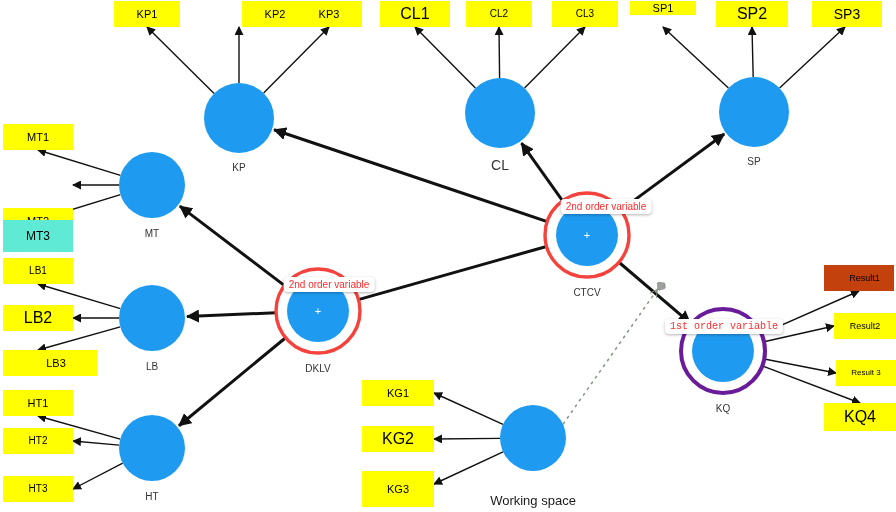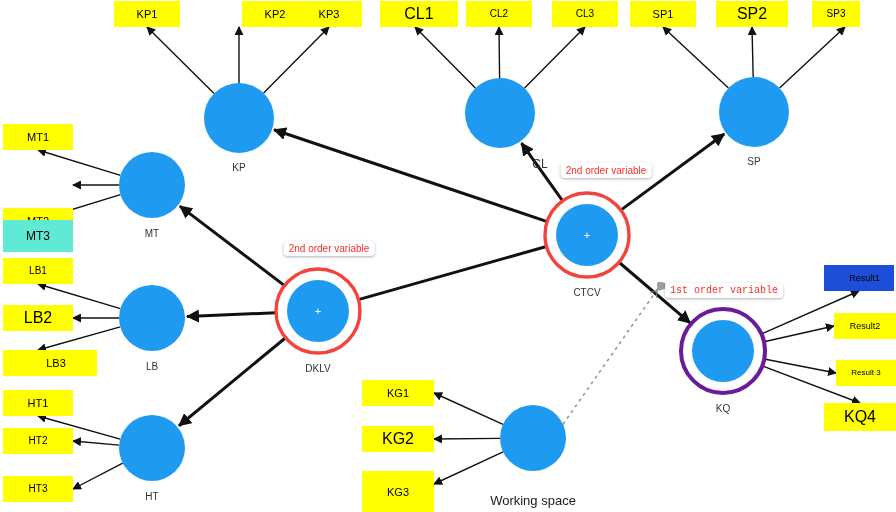--- a/index.html
+++ b/index.html
@@ -31,20 +31,21 @@
   .annot{
     position:absolute;
     color:#ff2d2d;
     background:#ffffff;
     border-radius:4px;
     padding:2px 5px;
     white-space:nowrap;
     font-size:10px;
     box-shadow:0 1px 3px rgba(0,0,0,0.30);
     transform:translateX(-50%);
+    margin-top:36px;
   }
   .plus{
     position:absolute;
     color:#ffffff;
     font-size:11px;
     transform:translate(-50%,-50%);
     pointer-events:none;
   }
   .ws-label{
     position:absolute;
@@ -132,36 +133,36 @@
   <div id="labels">
       <div class="indicator" style="left: 114px; top: 1px; width: 66px; height: 26px; font-size: 11px; background: rgb(255, 255, 0);">
         <span>KP1</span>
       </div>
       <div class="indicator" style="left: 206px; top: 1px; width: 66px; height: 26px; font-size: 11px; background: rgb(255, 255, 0); margin-left: 36px;">
         <span>KP2</span>
       </div>
       <div class="indicator" style="left: 296px; top: 1px; width: 66px; height: 26px; font-size: 11px; background: rgb(255, 255, 0);">
         <span>KP3</span>
       </div>
-      <div class="indicator" style="left: 380px; top: 1px; width: 78px; height: 26px; font-size: 16px; background: rgb(255, 255, 0);">
+      <div class="indicator" style="left: 380px; top: 1px; width: 70px; height: 26px; font-size: 16px; background: rgb(255, 255, 0);">
         <span>CL1</span>
       </div>
       <div class="indicator" style="left: 466px; top: 1px; width: 66px; height: 26px; font-size: 10px; background: rgb(255, 255, 0);">
         <span>CL2</span>
       </div>
       <div class="indicator" style="left: 552px; top: 1px; width: 66px; height: 26px; font-size: 10px; background: rgb(255, 255, 0);">
         <span>CL3</span>
       </div>
-      <div class="indicator" style="left: 630px; top: 1px; width: 66px; height: 26px; font-size: 11px; background: rgb(255, 255, 0);">
+      <div class="indicator" style="left: 630px; top: 1px; width: 66px; height: 14px; font-size: 11px; background: rgb(255, 255, 0);">
         <span>SP1</span>
       </div>
       <div class="indicator" style="left: 716px; top: 1px; width: 72px; height: 26px; font-size: 16px; background: rgb(255, 255, 0);">
         <span>SP2</span>
       </div>
-      <div class="indicator" style="left: 812px; top: 1px; width: 48px; height: 26px; font-size: 10px; background: rgb(255, 255, 0);">
+      <div class="indicator" style="left: 812px; top: 1px; width: 70px; height: 26px; font-size: 14px; background: rgb(255, 255, 0);">
         <span>SP3</span>
       </div>
       <div class="indicator" style="left: 3px; top: 124px; width: 70px; height: 26px; font-size: 11px; background: rgb(255, 255, 0);">
         <span>MT1</span>
       </div>
       <div class="indicator" style="left: 3px; top: 172px; width: 70px; height: 26px; font-size: 11px; background: rgb(255, 255, 0); margin-top: 36px;">
         <span>MT2</span>
       </div>
       <div class="indicator" style="left: 3px; top: 220px; width: 70px; height: 32px; font-size: 12px; background: #5eead4;">
         <span>MT3</span>
@@ -183,37 +184,37 @@
       </div>
       <div class="indicator" style="left: 3px; top: 476px; width: 70px; height: 26px; font-size: 10px; background: rgb(255, 255, 0);">
         <span>HT3</span>
       </div>
       <div class="indicator" style="left: 362px; top: 380px; width: 72px; height: 26px; font-size: 11px; background: rgb(255, 255, 0);">
         <span>KG1</span>
       </div>
       <div class="indicator" style="left: 362px; top: 426px; width: 72px; height: 26px; font-size: 16px; background: rgb(255, 255, 0);">
         <span>KG2</span>
       </div>
-      <div class="indicator" style="left: 362px; top: 471px; width: 72px; height: 42px; font-size: 11px; background: rgb(255, 255, 0);">
+      <div class="indicator" style="left: 362px; top: 471px; width: 72px; height: 36px; font-size: 11px; background: rgb(255, 255, 0);">
         <span>KG3</span>
       </div>
-      <div class="indicator" style="left: 824px; top: 265px; width: 70px; height: 26px; font-size: 9px; background: #1d4ed8; padding-left: 11px;">
+      <div class="indicator" style="left: 824px; top: 265px; width: 70px; height: 26px; font-size: 9px; background: #c2410c; padding-left: 11px;">
         <span>Result1</span>
       </div>
       <div class="indicator" style="left: 834px; top: 313px; width: 62px; height: 26px; font-size: 9px; background: rgb(255, 255, 0);">
         <span>Result2</span>
       </div>
       <div class="indicator" style="left: 836px; top: 360px; width: 60px; height: 26px; font-size: 8px; background: rgb(255, 255, 0);">
         <span>Result 3</span>
       </div>
       <div class="indicator" style="left: 824px; top: 403px; width: 72px; height: 28px; font-size: 16px; background: rgb(255, 255, 0);">
         <span>KQ4</span>
       </div>
       <div class="node-label" style="left: 239px; top: 162px; font-size: 10px;">KP</div>
-      <div class="node-label" style="left: 500px; top: 157px; font-size: 12px; margin-left: 40px;">CL</div>
+      <div class="node-label" style="left: 500px; top: 157px; font-size: 14px;">CL</div>
       <div class="node-label" style="left: 754px; top: 156px; font-size: 10px;">SP</div>
       <div class="node-label" style="left: 152px; top: 228px; font-size: 10px;">MT</div>
       <div class="node-label" style="left: 152px; top: 361px; font-size: 10px;">LB</div>
       <div class="node-label" style="left: 152px; top: 491px; font-size: 10px;">HT</div>
       <div class="plus" style="left: 587px; top: 235px;">+</div>
       <div class="node-label" style="left: 587px; top: 287px; font-size: 10px;">CTCV</div>
       <div class="plus" style="left: 318px; top: 311px;">+</div>
       <div class="node-label" style="left: 318px; top: 363px; font-size: 10px;">DKLV</div>
       <div class="node-label" style="left: 723px; top: 403px; font-size: 10px;">KQ</div>
       <div class="ws-label" style="left: 533px; top: 493px; font-size: 13px;">Working space</div>

